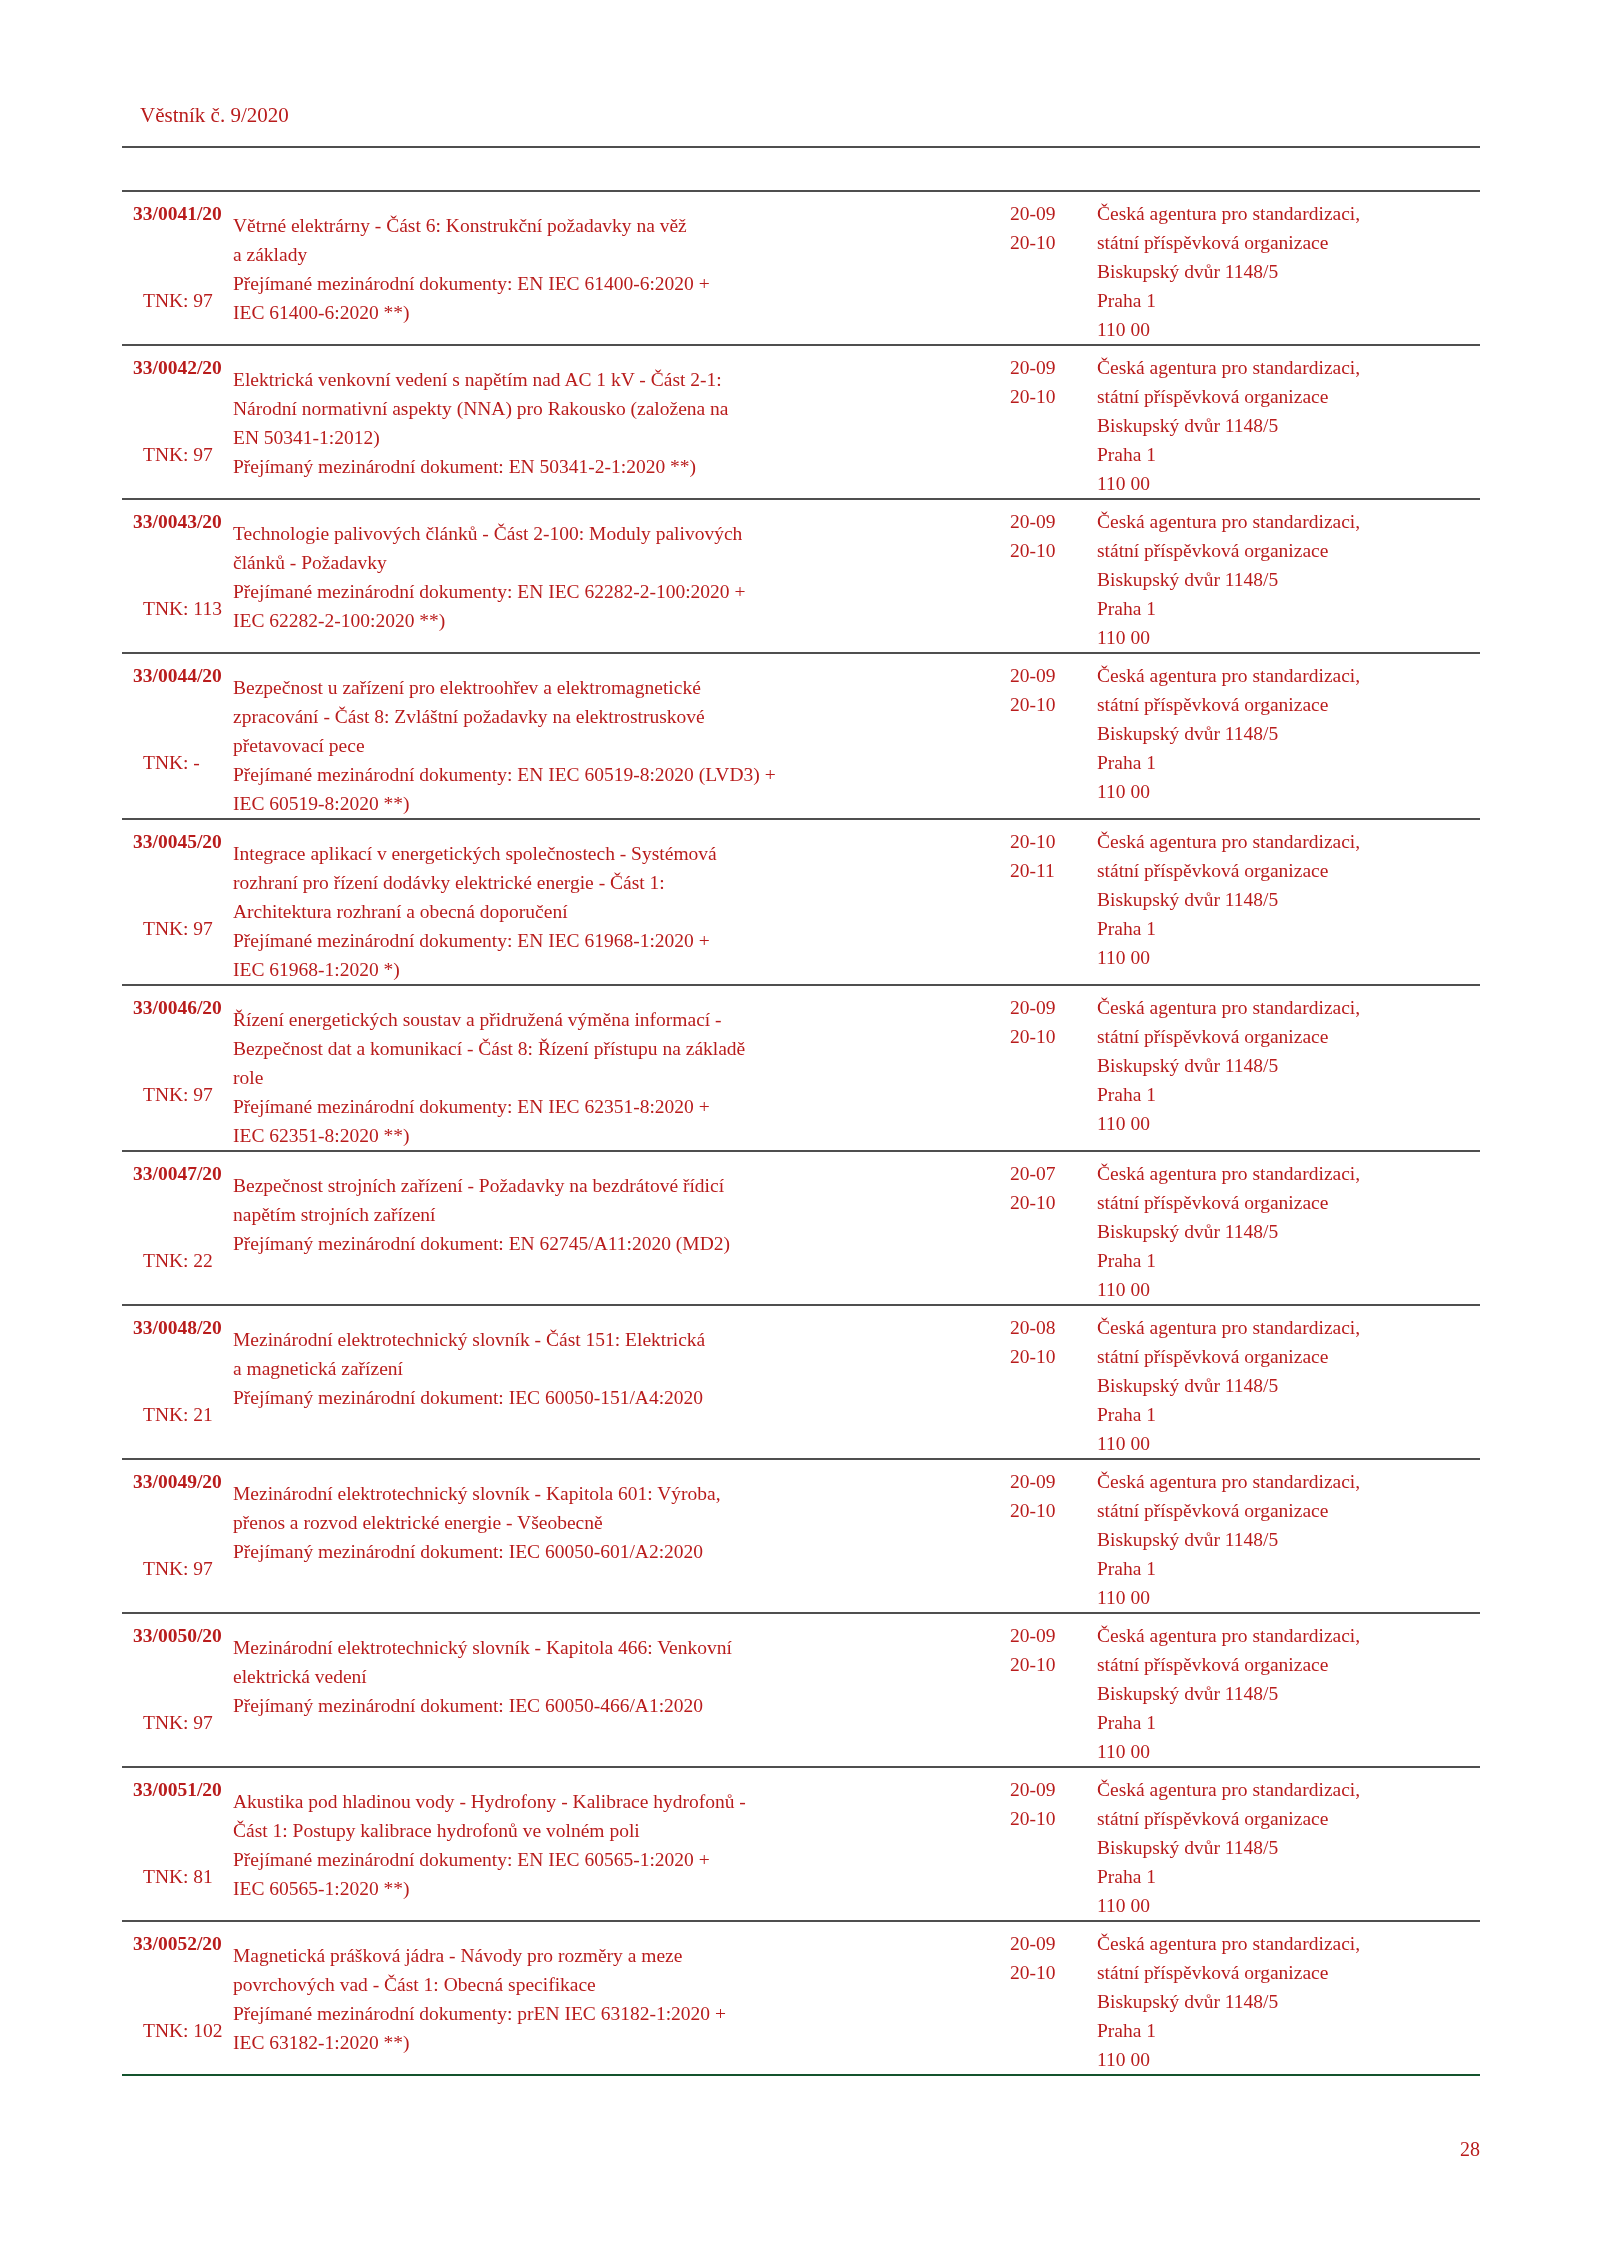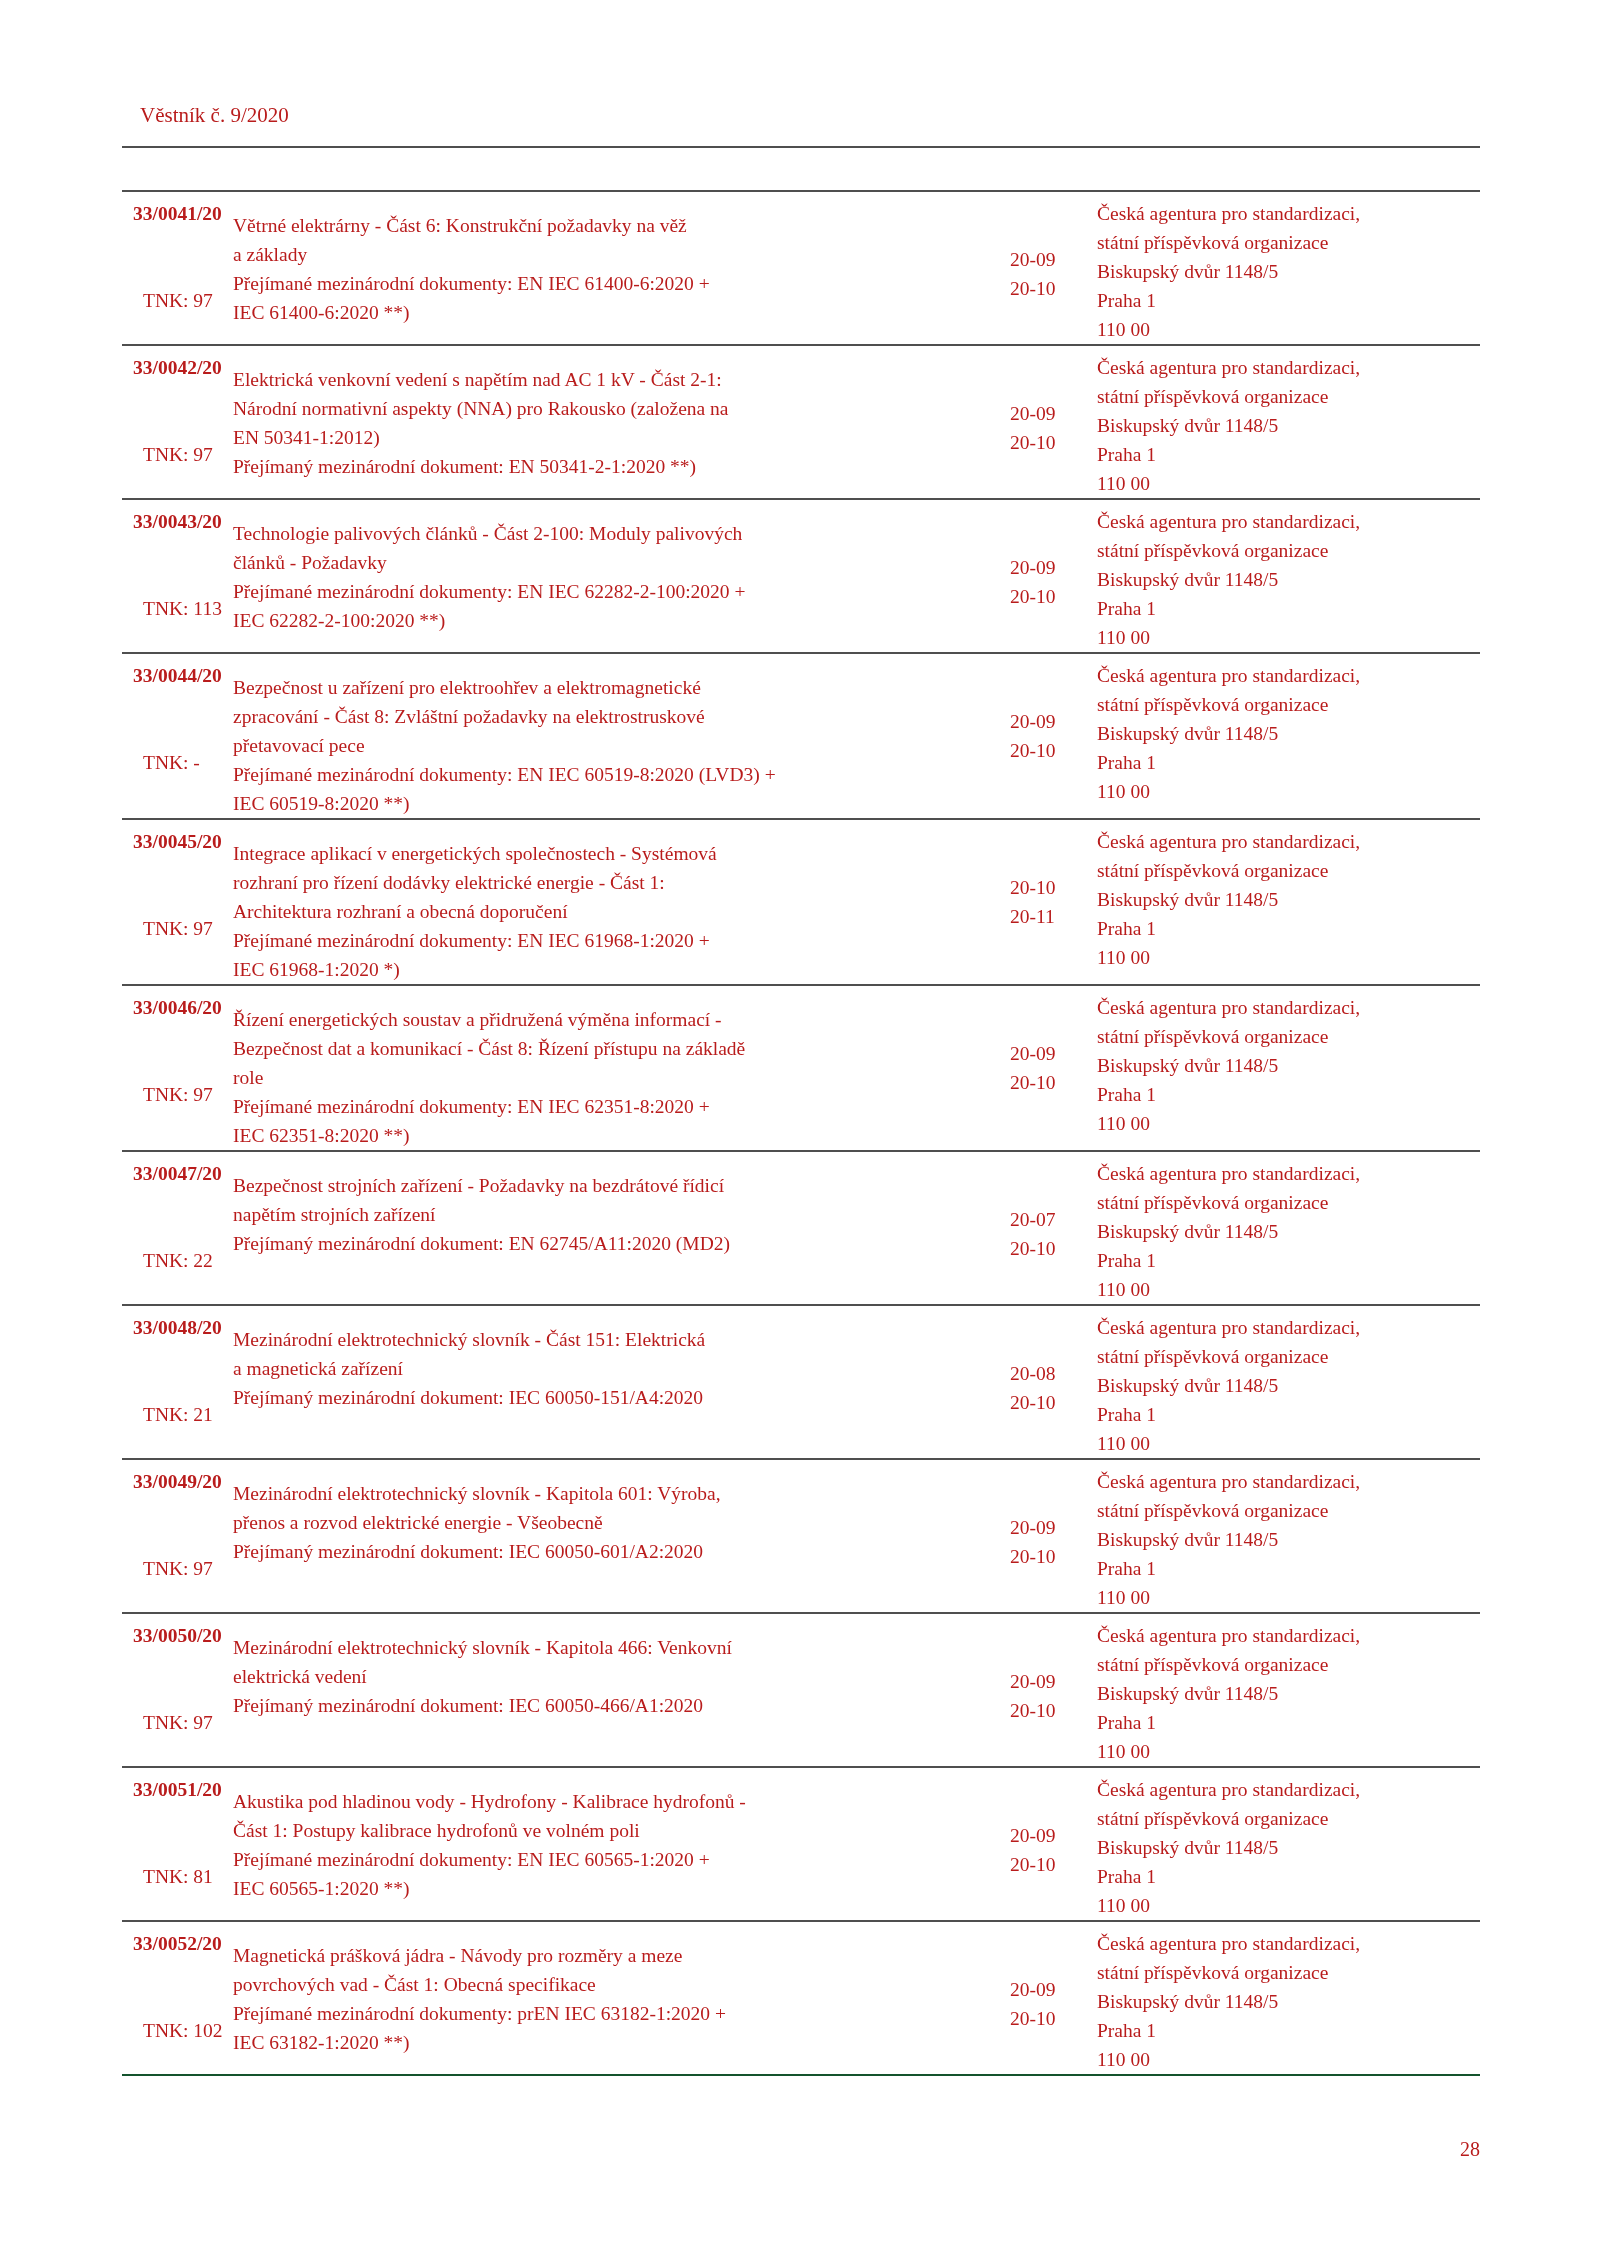--- a/index.html
+++ b/index.html
@@ -72,21 +72,20 @@
   }
   .col-desc {
     width: 680px;
     flex-shrink: 0;
     margin-top: 12px;
   }
   .col-dates {
     width: 70px;
     margin-left: 97px;
     flex-shrink: 0;
-    margin-top: 46px;
   }
   .col-agency {
     width: 383px;
     margin-left: 17px;
     flex-shrink: 0;
   }
   .line {
     white-space: nowrap;
   }
   .footer-page-number {

